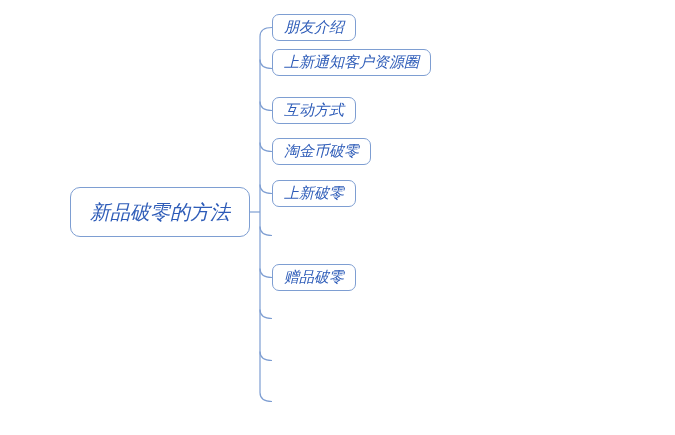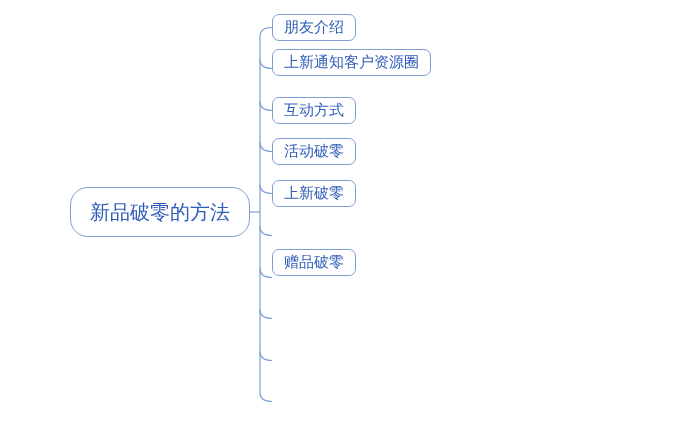--- a/index.html
+++ b/index.html
@@ -30,29 +30,30 @@
     fill:none;
   }
   .node{
     position:absolute;
     box-sizing:border-box;
     background:#ffffff;
     border:1px solid var(--node-border);
     color:var(--node-text);
     white-space:nowrap;
     cursor:default;
+    font-style:italic;
   }
   .root-node{
     left:70px;
     top:187px;
     width:180px;
     height:50px;
     line-height:48px;
     text-align:center;
-    border-radius:18px;
+    border-radius:10px;
     font-size:20px;
   }
   .child-node{
     left:272px;
     height:27px;
     line-height:25px;
     padding:0 11px;
     border-radius:7px;
     font-size:15px;
   }
@@ -73,17 +74,17 @@
     <path d="M260 268.5 Q260 277.5 272 277.5"></path>
     <path d="M260 309.5 Q260 318.5 272 318.5"></path>
     <path d="M260 351.5 Q260 360.5 272 360.5"></path>
   </svg>
 
   <div class="node root-node">新品破零的方法</div>
 
   <div class="node child-node" style="top:14px">朋友介绍</div>
   <div class="node child-node" style="top:49px">上新通知客户资源圈</div>
   <div class="node child-node" style="top:97px">互动方式</div>
-  <div class="node child-node" style="top:138px">活动破零</div>
+  <div class="node child-node" style="top:138px">淘金币破零</div>
   <div class="node child-node" style="top:180px">上新破零</div>
-  <div class="node child-node" style="top:249px">赠品破零</div>
+  <div class="node child-node" style="top:264px">赠品破零</div>
 
 </div>
 
 </body></html>

